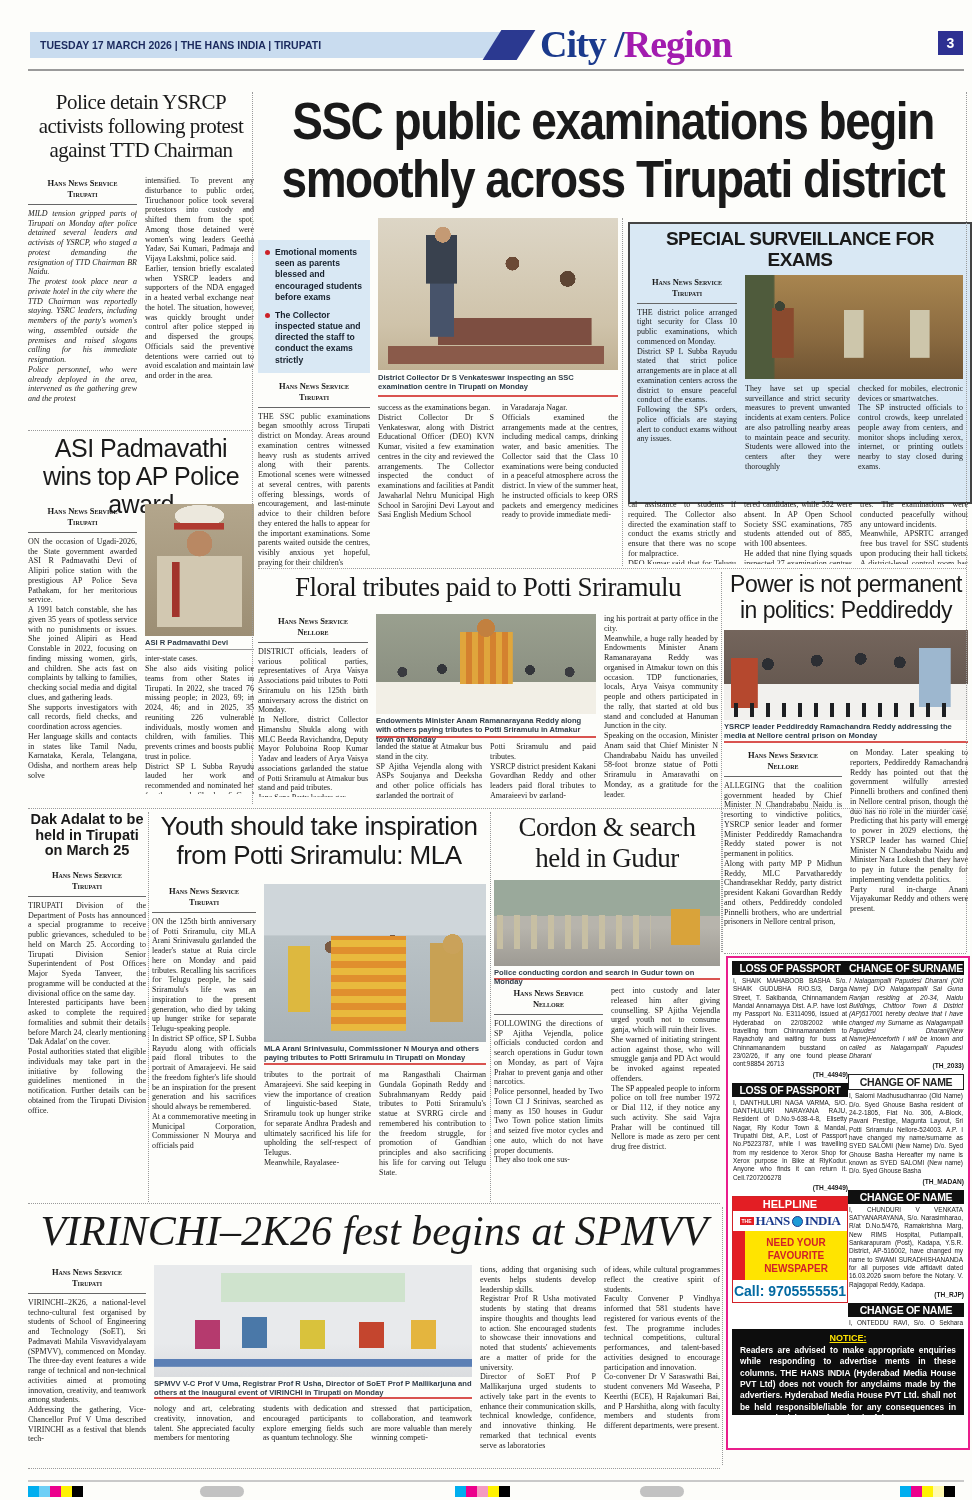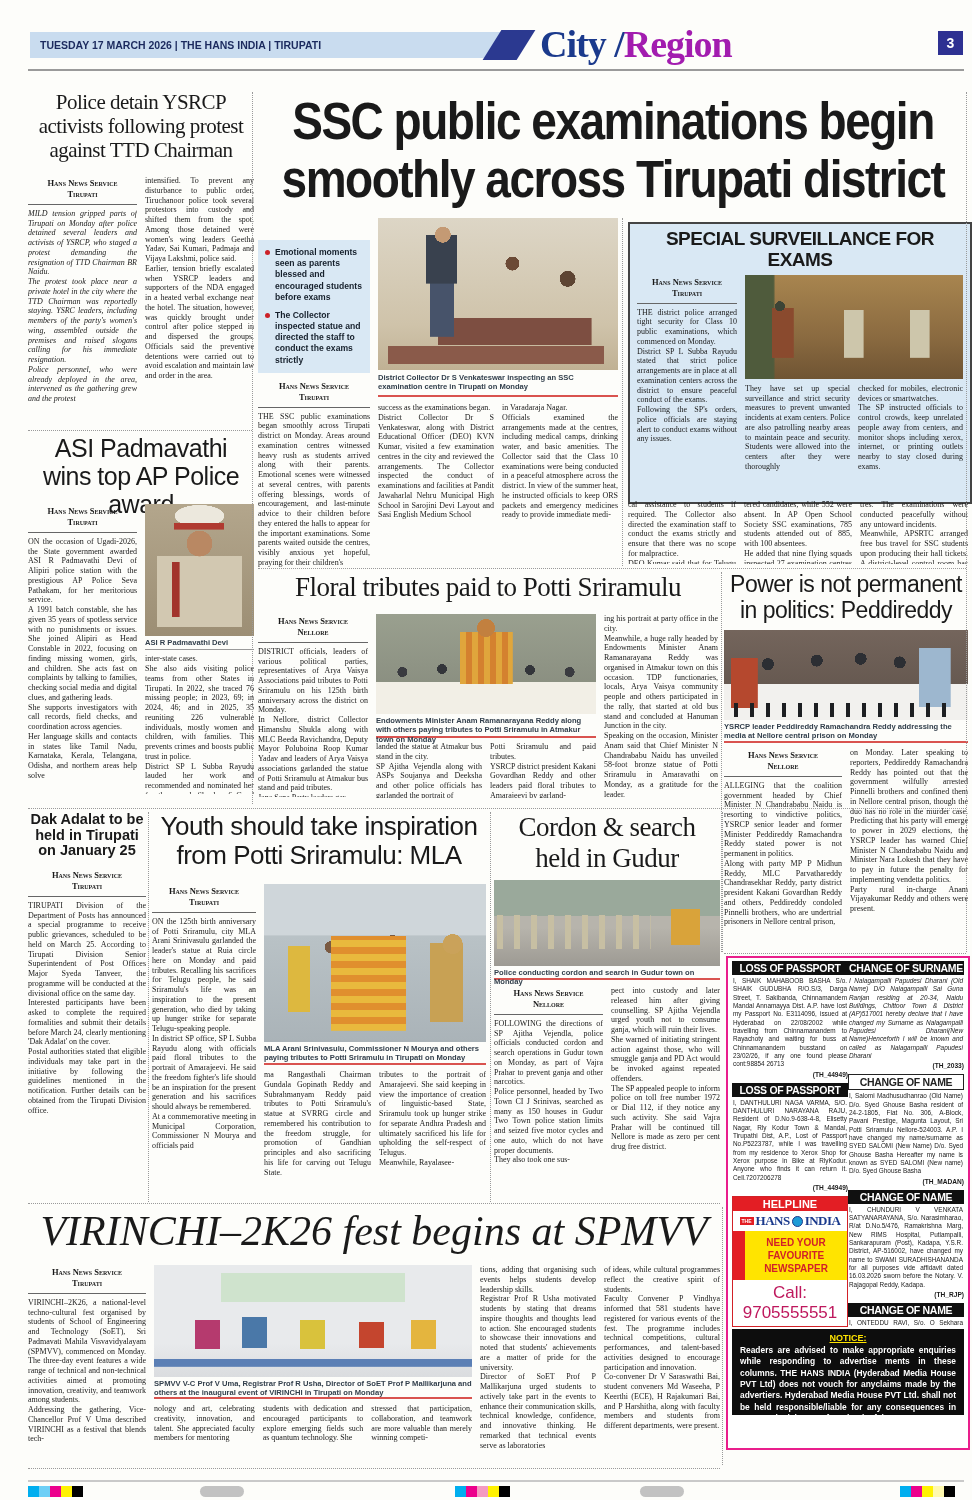--- a/index.html
+++ b/index.html
@@ -127,21 +127,21 @@
   .hp-head{background:#e31e24;color:#fff;font-family:"Liberation Sans",sans-serif;font-weight:bold;
            font-size:11px;text-align:center;padding:1px 0;}
   .hp-logo{display:flex;align-items:center;justify-content:center;gap:2px;padding:2px 0;}
   .hp-the{background:#e31e24;color:#fff;font-family:"Liberation Sans",sans-serif;font-weight:bold;font-size:5px;padding:1px 2px;}
   .hp-name{font-weight:bold;font-size:13px;color:#1b3a8c;letter-spacing:-0.5px;}
   .hp-globe{width:9px;height:9px;border-radius:50%;background:#1e9cd7;border:1.5px solid #1b3a8c;}
   .hp-mid{display:flex;}
   .hp-red{width:12px;background:#e31e24;}
   .hp-yellow{flex:1;background:#ffe400;color:#d22128;font-family:"Liberation Sans",sans-serif;
              font-weight:bold;font-size:10px;line-height:1.3;text-align:center;padding:5px 2px;}
-  .hp-call{color:#be185d;font-family:"Liberation Sans",sans-serif;font-weight:normal;font-size:17px;
+  .hp-call{color:#0369a1;font-family:"Liberation Sans",sans-serif;font-weight:bold;font-size:14px;
            text-align:center;padding:3px 0;}
   .notice{background:#0d0d0d;color:#fff;padding:4px 8px;}
   .notice-title{color:#ffe400;font-family:"Liberation Sans",sans-serif;font-weight:bold;font-size:9px;
                 text-align:center;text-decoration:underline;margin-bottom:2px;}
   .notice-body{font-family:"Liberation Sans",sans-serif;font-weight:bold;font-size:8.4px;line-height:1.35;text-align:justify;}
   
   .marks{display:flex;gap:0;}
   .mark{width:11px;height:11px;}
   .pill{width:44px;height:11px;border-radius:6px;background:#c2c2c2;}
 </style>
@@ -306,21 +306,21 @@
         </div>
         <div class="body-text" style="height:158px;">ALLEGING that the coalition government headed by Chief Minister N Chandrababu Naidu is resorting to vindictive politics, YSRCP senior leader and former Minister Peddireddy Ramachandra Reddy stated power is not permanent in politics.
 Along with party MP P Midhun Reddy, MLC Parvathareddy Chandrasekhar Reddy, party district president Kakani Govardhan Reddy and others, Peddireddy condoled Pinnelli brothers, who are undertrial prisoners in Nellore central prison,</div>
       </div>
       <div class="col body-text">on Monday. Later speaking to reporters, Peddireddy Ramachandra Reddy has pointed out that the government wilfully arrested Pinnelli brothers and confined them in Nellore central prison, though the duo has no role in the murder case. Predicting that his party will emerge to power in 2029 elections, the YSRCP leader has warned Chief Minister N Chandrababu Naidu and Minister Nara Lokesh that they have to pay in future the penalty for implementing vendetta politics.
 Party rural in-charge Anam Vijayakumar Reddy and others were present.</div>
     </div>
   </div>
 
   <div class="abs" style="left:28px;top:812px;width:118px;height:392px;">
-    <div class="hl-bold" style="font-size:14.5px;height:52px;">Dak Adalat to be held in Tirupati on January 25</div>
+    <div class="hl-bold" style="font-size:14.5px;height:52px;">Dak Adalat to be held in Tirupati on March 25</div>
     <div class="byline" style="margin-top:4px;">
       <div>Hans News Service</div>
       <div>Tirupati</div>
     </div>
     <div class="body-text" style="height:300px;">TIRUPATI Division of the Department of Posts has announced a special programme to receive public grievances, scheduled to be held on March 25. According to Tirupati Division Senior Superintendent of Post Offices Major Syeda Tanveer, the programme will be conducted at the divisional office on the same day.
 Interested participants have been asked to complete the required formalities and submit their details before March 24, clearly mentioning 'Dak Adalat' on the cover.
 Postal authorities stated that eligible individuals may take part in the initiative by following the guidelines mentioned in the notification. Further details can be obtained from the Tirupati Division office.</div>
   </div>
 
   <div class="abs" style="left:152px;top:812px;width:334px;height:392px;">
@@ -333,23 +333,23 @@
         </div>
         <div class="body-text" style="height:280px;">ON the 125th birth anniversary of Potti Sriramulu, city MLA Arani Srinivasulu garlanded the leader's statue at Ruia circle here on Monday and paid tributes. Recalling his sacrifices for Telugu people, he said Sriramulu's life was an inspiration to the present generation, who died by taking up hunger strike for separate Telugu-speaking people.
 In district SP office, SP L Subba Rayudu along with officials paid floral tributes to the portrait of Amarajeevi. He said the freedom fighter's life should be an inspiration for the present generation and his sacrifices should always be remembered.
 At a commemorative meeting in Municipal Corporation, Commissioner N Mourya and officials paid</div>
       </div>
       <div style="flex:1;overflow:hidden;">
         <div class="photo ph-youth" style="height:158px;"></div>
         <div class="caption" style="margin-top:2px;height:19px;">MLA Arani Srinivasulu, Commissioner N Mourya and others paying tributes to Potti Sriramulu in Tirupati on Monday</div>
         <div class="cap-rule"></div>
         <div class="cols" style="margin-top:5px;height:126px;">
-          <div class="col body-text">ma Rangasthali Chairman Gundala Gopinath Reddy and Subrahmanyam Reddy paid tributes to Potti Sriramulu's statue at SVRRG circle and remembered his contribution to the freedom struggle, for promotion of Gandhian principles and also sacrificing his life for carving out Telugu State.</div>
           <div class="col body-text">tributes to the portrait of Amarajeevi. She said keeping in view the importance of creation of linguistic-based State, Sriramulu took up hunger strike for separate Andhra Pradesh and ultimately sacrificed his life for upholding the self-respect of Telugus.
 Meanwhile, Rayalasee-</div>
+          <div class="col body-text">ma Rangasthali Chairman Gundala Gopinath Reddy and Subrahmanyam Reddy paid tributes to Potti Sriramulu's statue at SVRRG circle and remembered his contribution to the freedom struggle, for promotion of Gandhian principles and also sacrificing his life for carving out Telugu State.</div>
         </div>
       </div>
     </div>
   </div>
 
   <div class="abs" style="left:494px;top:812px;width:226px;height:392px;">
     <div class="hl-serif" style="font-size:27px;height:62px;">Cordon &amp; search held in Gudur</div>
     <div class="photo ph-cordon" style="height:86px;margin-top:6px;"></div>
     <div class="caption" style="margin-top:2px;height:10px;">Police conducting cordon and search in Gudur town on Monday</div>
     <div class="cap-rule"></div>

